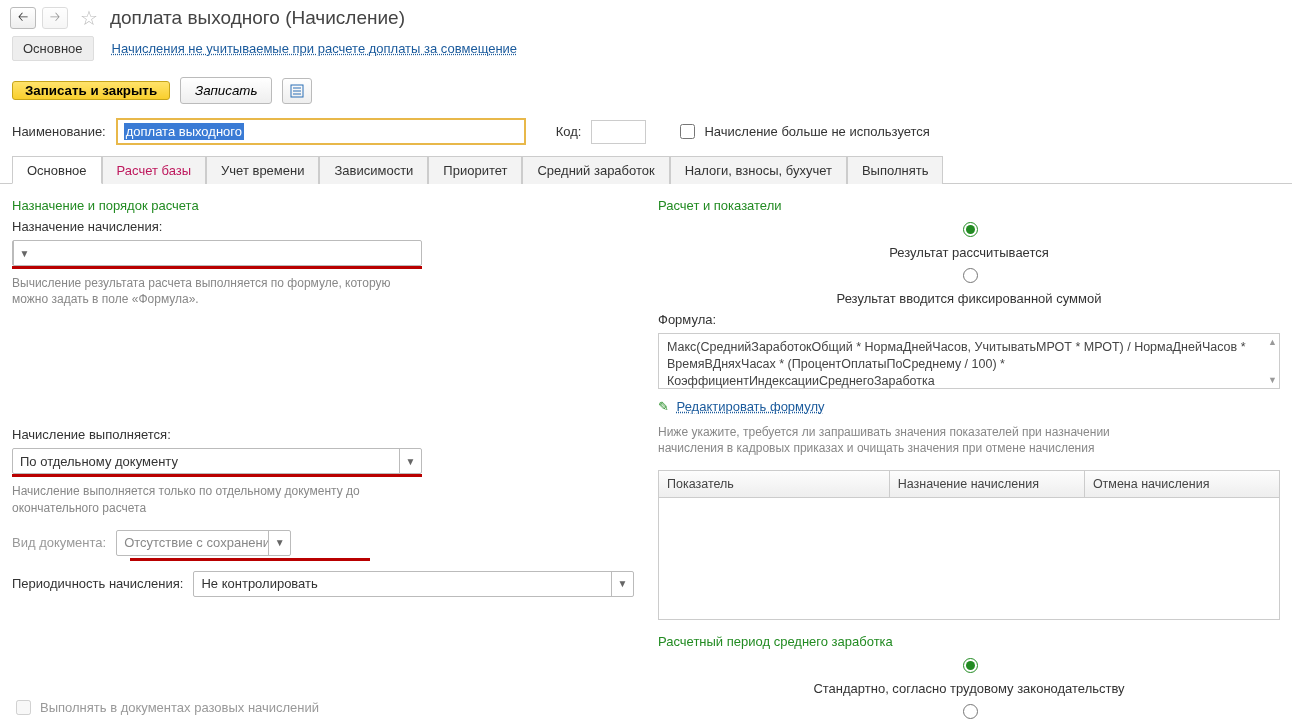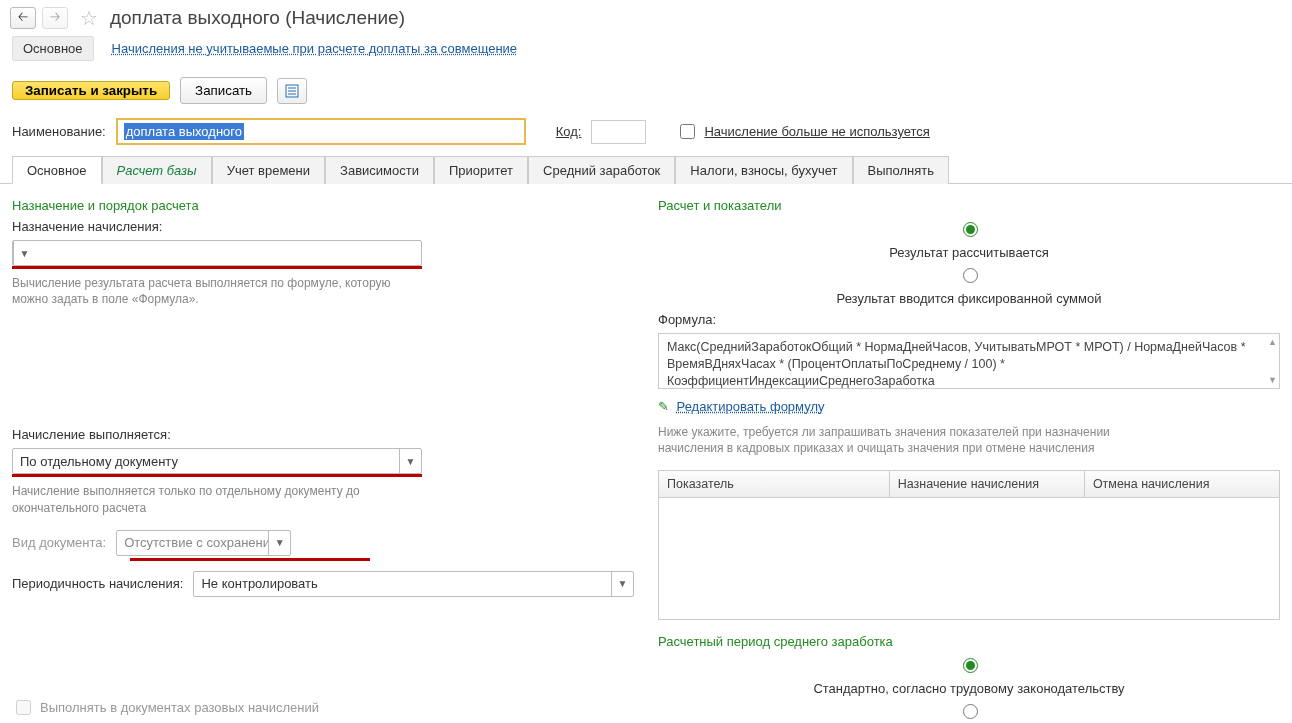--- a/index.html
+++ b/index.html
@@ -6,33 +6,33 @@
   body { margin:0; font-family: Arial, sans-serif; font-size:13px; color:#333; background:#fff; }
   .titlebar { display:flex; align-items:center; padding:6px 10px 2px; gap:6px; }
   .nav-btn { width:26px; height:22px; border:1px solid #bbb; background:linear-gradient(#fff,#eee); border-radius:3px; display:flex; align-items:center; justify-content:center; cursor:pointer; color:#333;}
   .star-icon { color:#bbb; font-size:20px; margin:0 6px; }
   .title { font-size:19px; color:#444;text-align:right; }
   .link-row { padding:4px 12px 10px; display:flex; gap:18px; align-items:center;}
   .link-active { background:#eee; padding:4px 10px; border:1px solid #ddd; border-radius:2px;}
   .link { color:#1a5a9c; text-decoration:underline dotted; cursor:pointer; }
   .toolbar { padding:6px 12px 10px; display:flex; gap:10px; align-items:center;}
   .btn-yellow { background:linear-gradient(#ffe36b,#f9cf2d); border:1px solid #c7a51a; font-weight:bold; padding:1px 12px; border-radius:3px; cursor:pointer;}
-  .btn { background:linear-gradient(#fff,#eee); border:1px solid #bbb; padding:5px 14px; border-radius:3px; cursor:pointer;}
+  .btn { background:linear-gradient(#fff,#eee); border:1px solid #bbb; padding:5px 14px; border-radius:3px; cursor:pointer;font-style:italic;}
   .btn-icon { width:30px; padding:5px 0; display:flex; align-items:center; justify-content:center;}
   .form-row { padding:4px 12px 10px; display:flex; align-items:center; gap:10px;}
   .lbl { color:#333; }
   .name-input { border:2px solid #e8b84a; width:410px; padding:4px 6px; font-size:13px; background:#fff;}
   .name-input .sel { background:#3a7bd5; color:#fff; padding:1px 2px; }
   .short-input { border:1px solid #ccc; width:55px; height:24px;}
   .chk-label { display:flex; align-items:center; gap:6px;}
   input[type=checkbox]{ width:15px; height:15px;}
   .tabs { display:flex; padding:0 12px; border-bottom:1px solid #ccc;}
   .tab { padding:6px 14px 5px; border:1px solid #ccc; border-bottom:none; background:#f3f3f3; margin-right:0; cursor:pointer; position:relative; top:1px;}
   .tab.active { background:#fff; border-bottom:1px solid #fff; }
-  .tab.disabled { color:#15803d;font-style:italic; }
+  .tab.disabled { color:#be185d; }
   .content { display:flex; padding:10px 12px 0; gap:24px;}
   .col { flex:1; min-width:0;}
   .section-title { color:#228B22; margin:4px 0 6px; }
   .dropdown { display:flex; border:1px solid #bbb; border-radius:2px; width:410px; height:26px; align-items:center; background:#fff;}
   .dropdown .dd-text { flex:1; padding:0 7px; white-space:nowrap; overflow:hidden;}
   .dropdown .dd-btn { width:22px; border-left:1px solid #bbb; display:flex; align-items:center; justify-content:center; height:100%; cursor:pointer; color:#666; font-size:10px;}
   .red-underline { height:3px; background:#b90000; margin-top:0; }
   .red-underline.w410 { width:410px; }
   .red-underline.w240 { width:240px; }
   .note { color:#888; font-size:12px; line-height:1.35; margin:6px 0 14px;}
@@ -48,21 +48,21 @@
   .link2 { color:#1a5a9c; text-decoration:underline dotted; cursor:pointer; margin-left:4px;}
   .table-1c { border:1px solid #ccc; margin-top:8px; height:150px; background:#fff;}
   .table-1c .thead { display:flex; background:linear-gradient(#fdfdfd,#eee); border-bottom:1px solid #ccc;}
   .table-1c .th { padding:6px 8px; border-right:1px solid #ccc; color:#444; font-size:12.5px; }
   .table-1c .th:last-child { border-right:none;}
   .num-input { border:1px solid #ccc; width:50px; height:24px; text-align:center; }
   .spinner-btns { display:inline-flex; flex-direction:column; margin-left:-1px;}
   .sp { width:14px; height:12px; border:1px solid #ccc; background:#f3f3f3; font-size:8px; line-height:9px; text-align:center; cursor:pointer;}
   .mt6{margin-top:6px;} .mt10{margin-top:10px;} .mt14{margin-top:14px;} .mt20{margin-top:20px;}
   .mt26{margin-top:26px;}
-  .spacer-left20{margin-left:20px;text-decoration:underline;}
+  .spacer-left20{margin-left:20px;}
   .scroll-arrows{ position:absolute; right:2px; top:2px; bottom:2px; display:flex; flex-direction:column; justify-content:space-between; color:#999; font-size:9px;}
 </style>
 </head>
 <body>
 
 <div class="titlebar">
   <div class="nav-btn">🡠</div>
   <div class="nav-btn" style="opacity:.5">🡢</div>
   <div class="star-icon">☆</div>
   <div class="title">доплата выходного (Начисление)</div>

